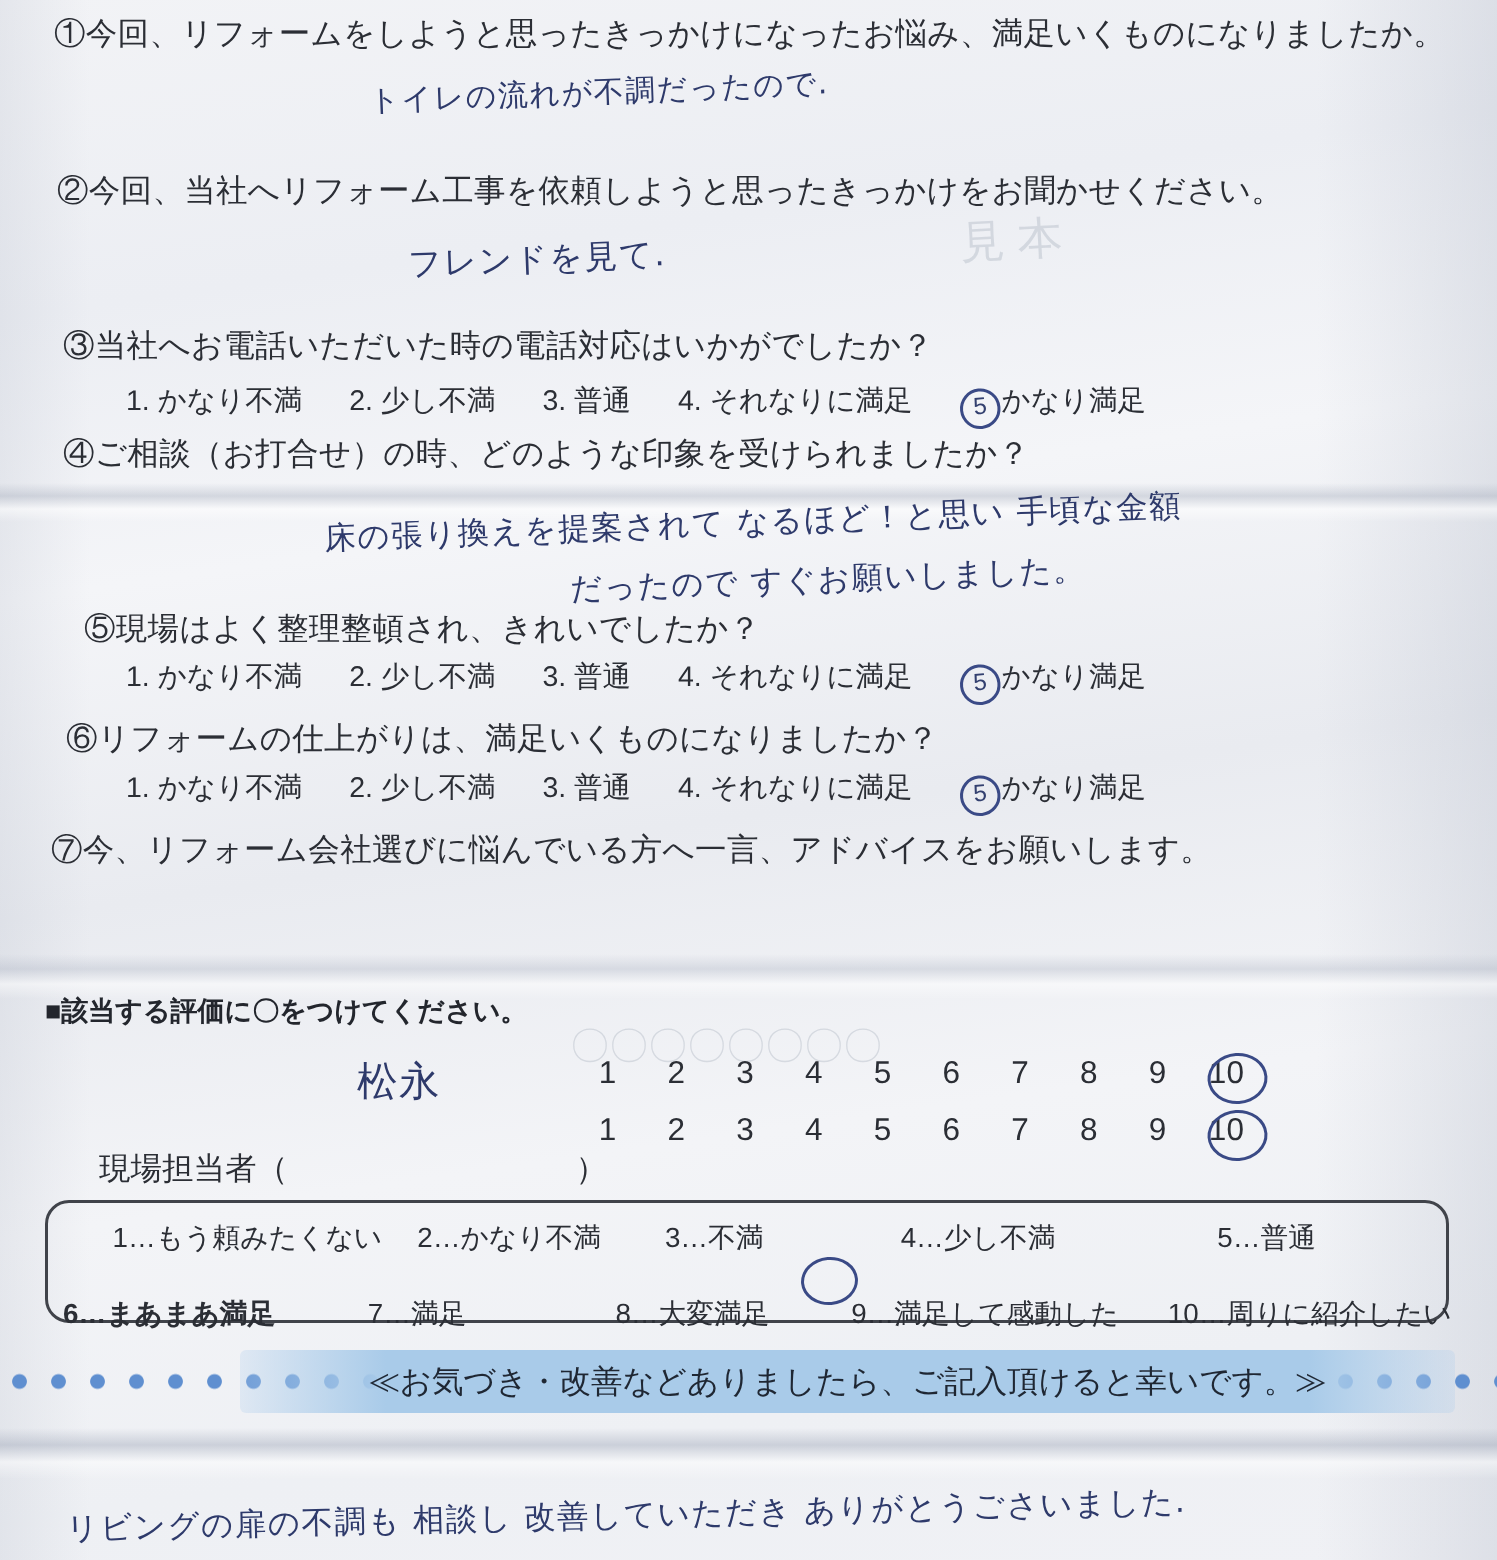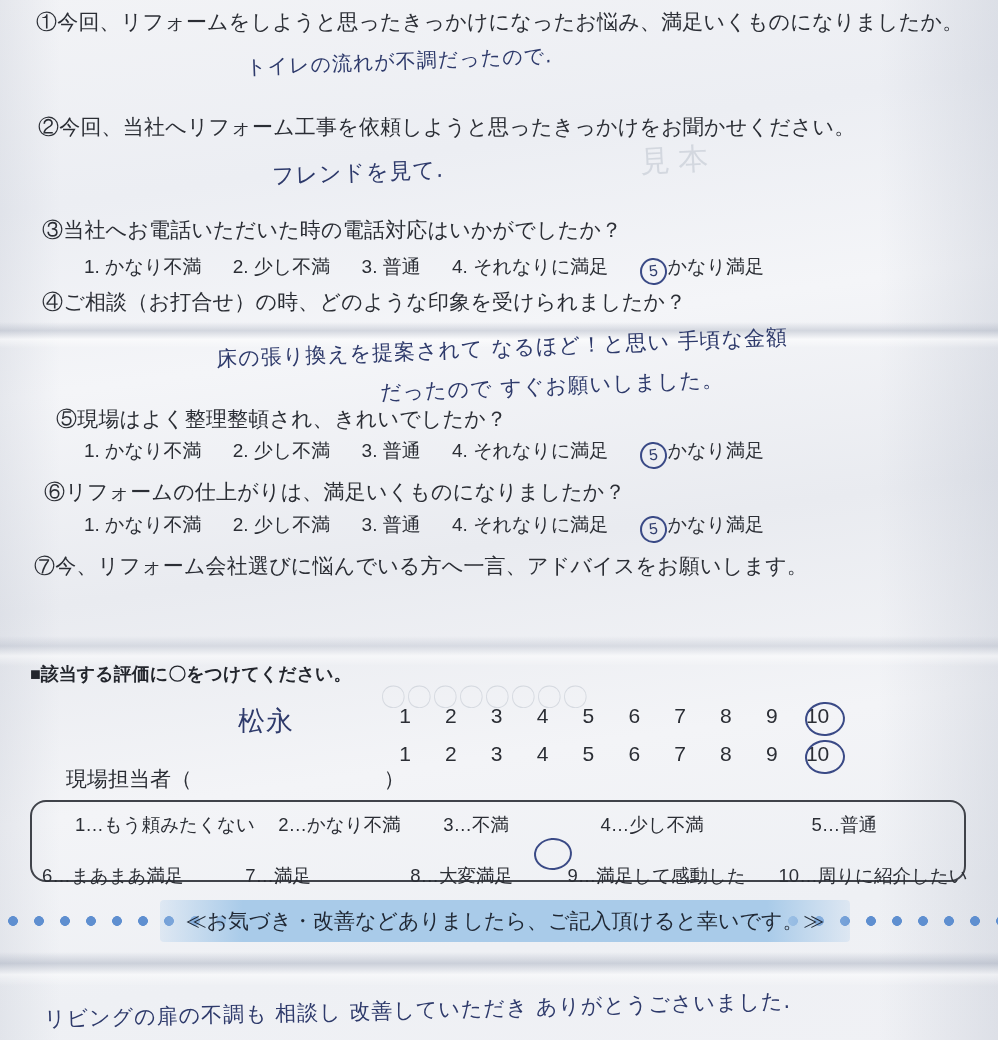--- a/index.html
+++ b/index.html
@@ -159,21 +159,21 @@
     height: 20px;
     width: 100%;
     background-image: radial-gradient(circle, #5f8fd0 4.6px, rgba(95,143,208,0) 5.2px);
     background-size: 26px 20px;
     background-repeat: repeat-x;
   }
   .banner-center {
     position: absolute;
     left: 160px;
     top: 0px;
-    width: 690px;
+    width: 810px;
     height: 42px;
     background: linear-gradient(to right, rgba(170,203,236,0.25), #a9cbe9 12%, #a9cbe9 88%, rgba(170,203,236,0.25));
     border-radius: 4px;
     display: flex;
     align-items: center;
     justify-content: center;
     font-size: 21px;
     color: #1f2733;
     white-space: nowrap;
   }
@@ -279,21 +279,21 @@
 
   <div class="legend-box"></div>
   <div class="legend-line" style="left:42px; top:812px;">
     <span class="cell" style="width:198px;margin-left:33px;">1…もう頼みたくない</span>
     <span class="cell" style="width:160px;">2…かなり不満</span>
     <span class="cell" style="width:152px;">3…不満</span>
     <span class="cell" style="width:206px;">4…少し不満</span>
     <span class="cell">5…普通</span>
   </div>
   <div class="legend-line" style="left:42px; top:843px;">
-    <span class="cell" style="width:198px;">6…まあまあ満足</span>
+    <span class="cell" style="width:198px;font-weight:bold;">6…まあまあ満足</span>
     <span class="cell" style="width:160px;">7…満足</span>
     <span class="cell" style="width:152px;">8…大変満足</span>
     <span class="cell" style="width:206px;margin-top:20px;">9…満足して感動した</span>
     <span class="cell">10…周りに紹介したい</span>
   </div>
   <div class="circle9" style="left:534px; top:838px;"></div>
 
   <div class="banner">
     <div class="dots"></div>
     <div class="banner-center">≪お気づき・改善などありましたら、ご記入頂けると幸いです。≫</div>

